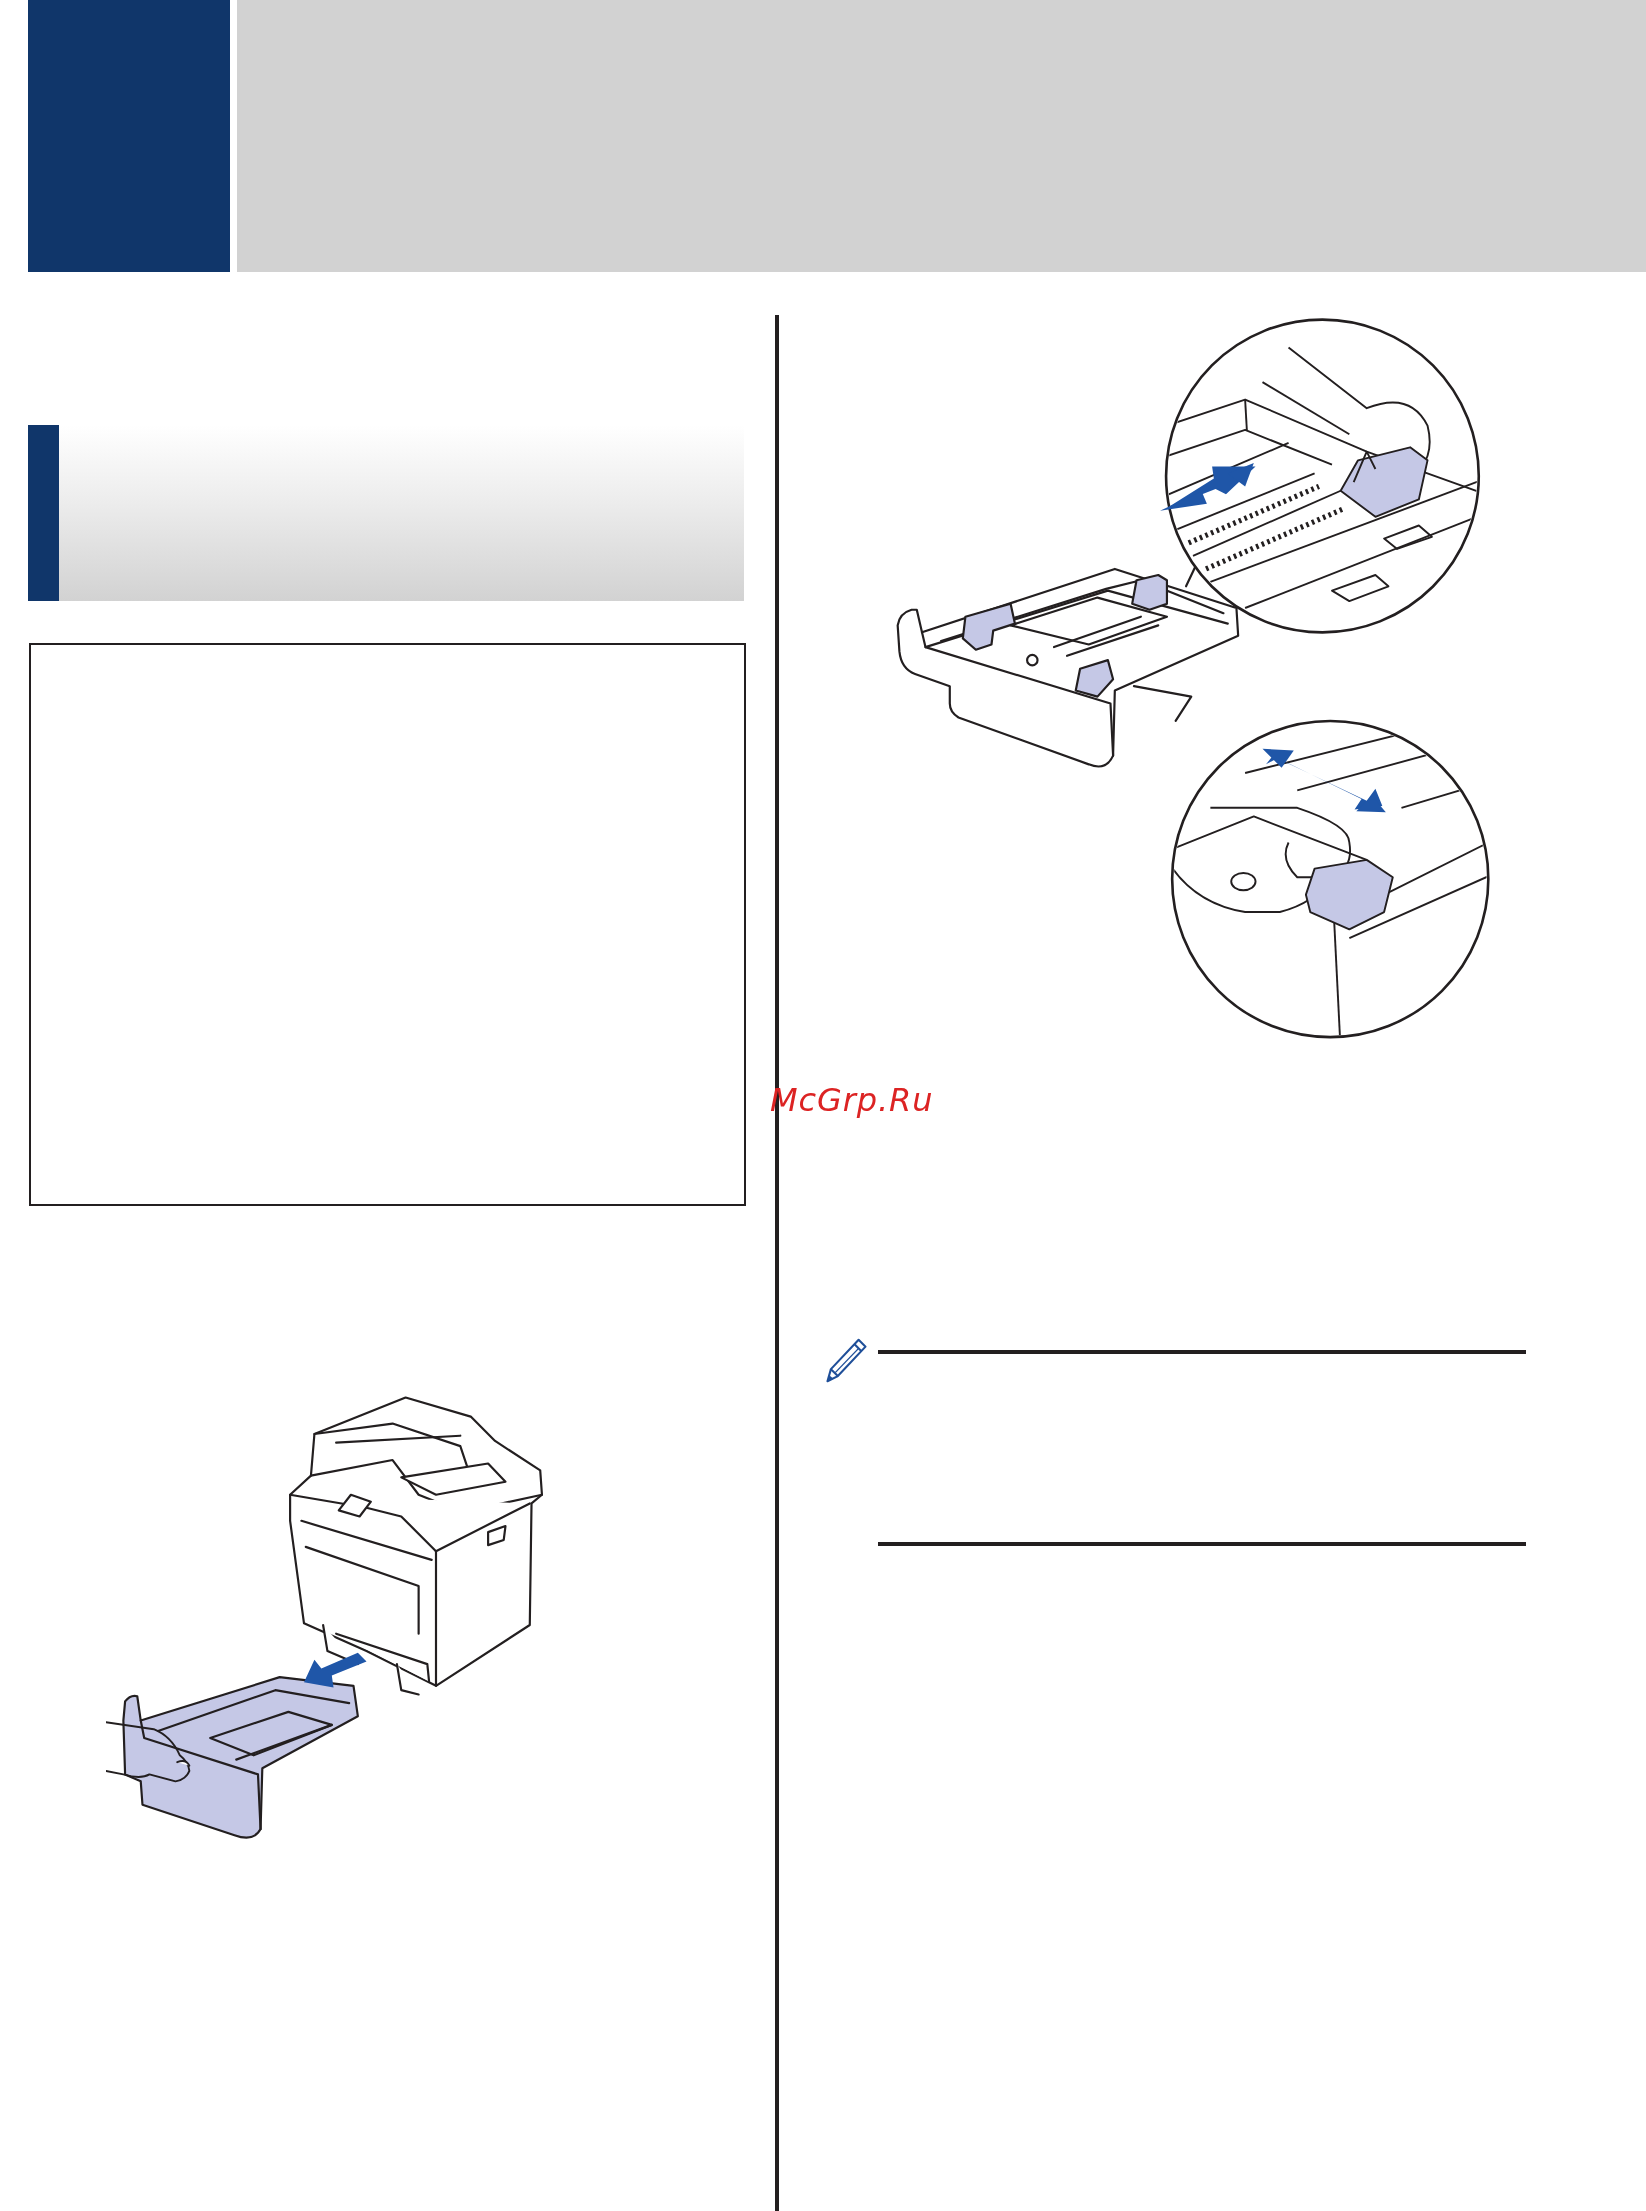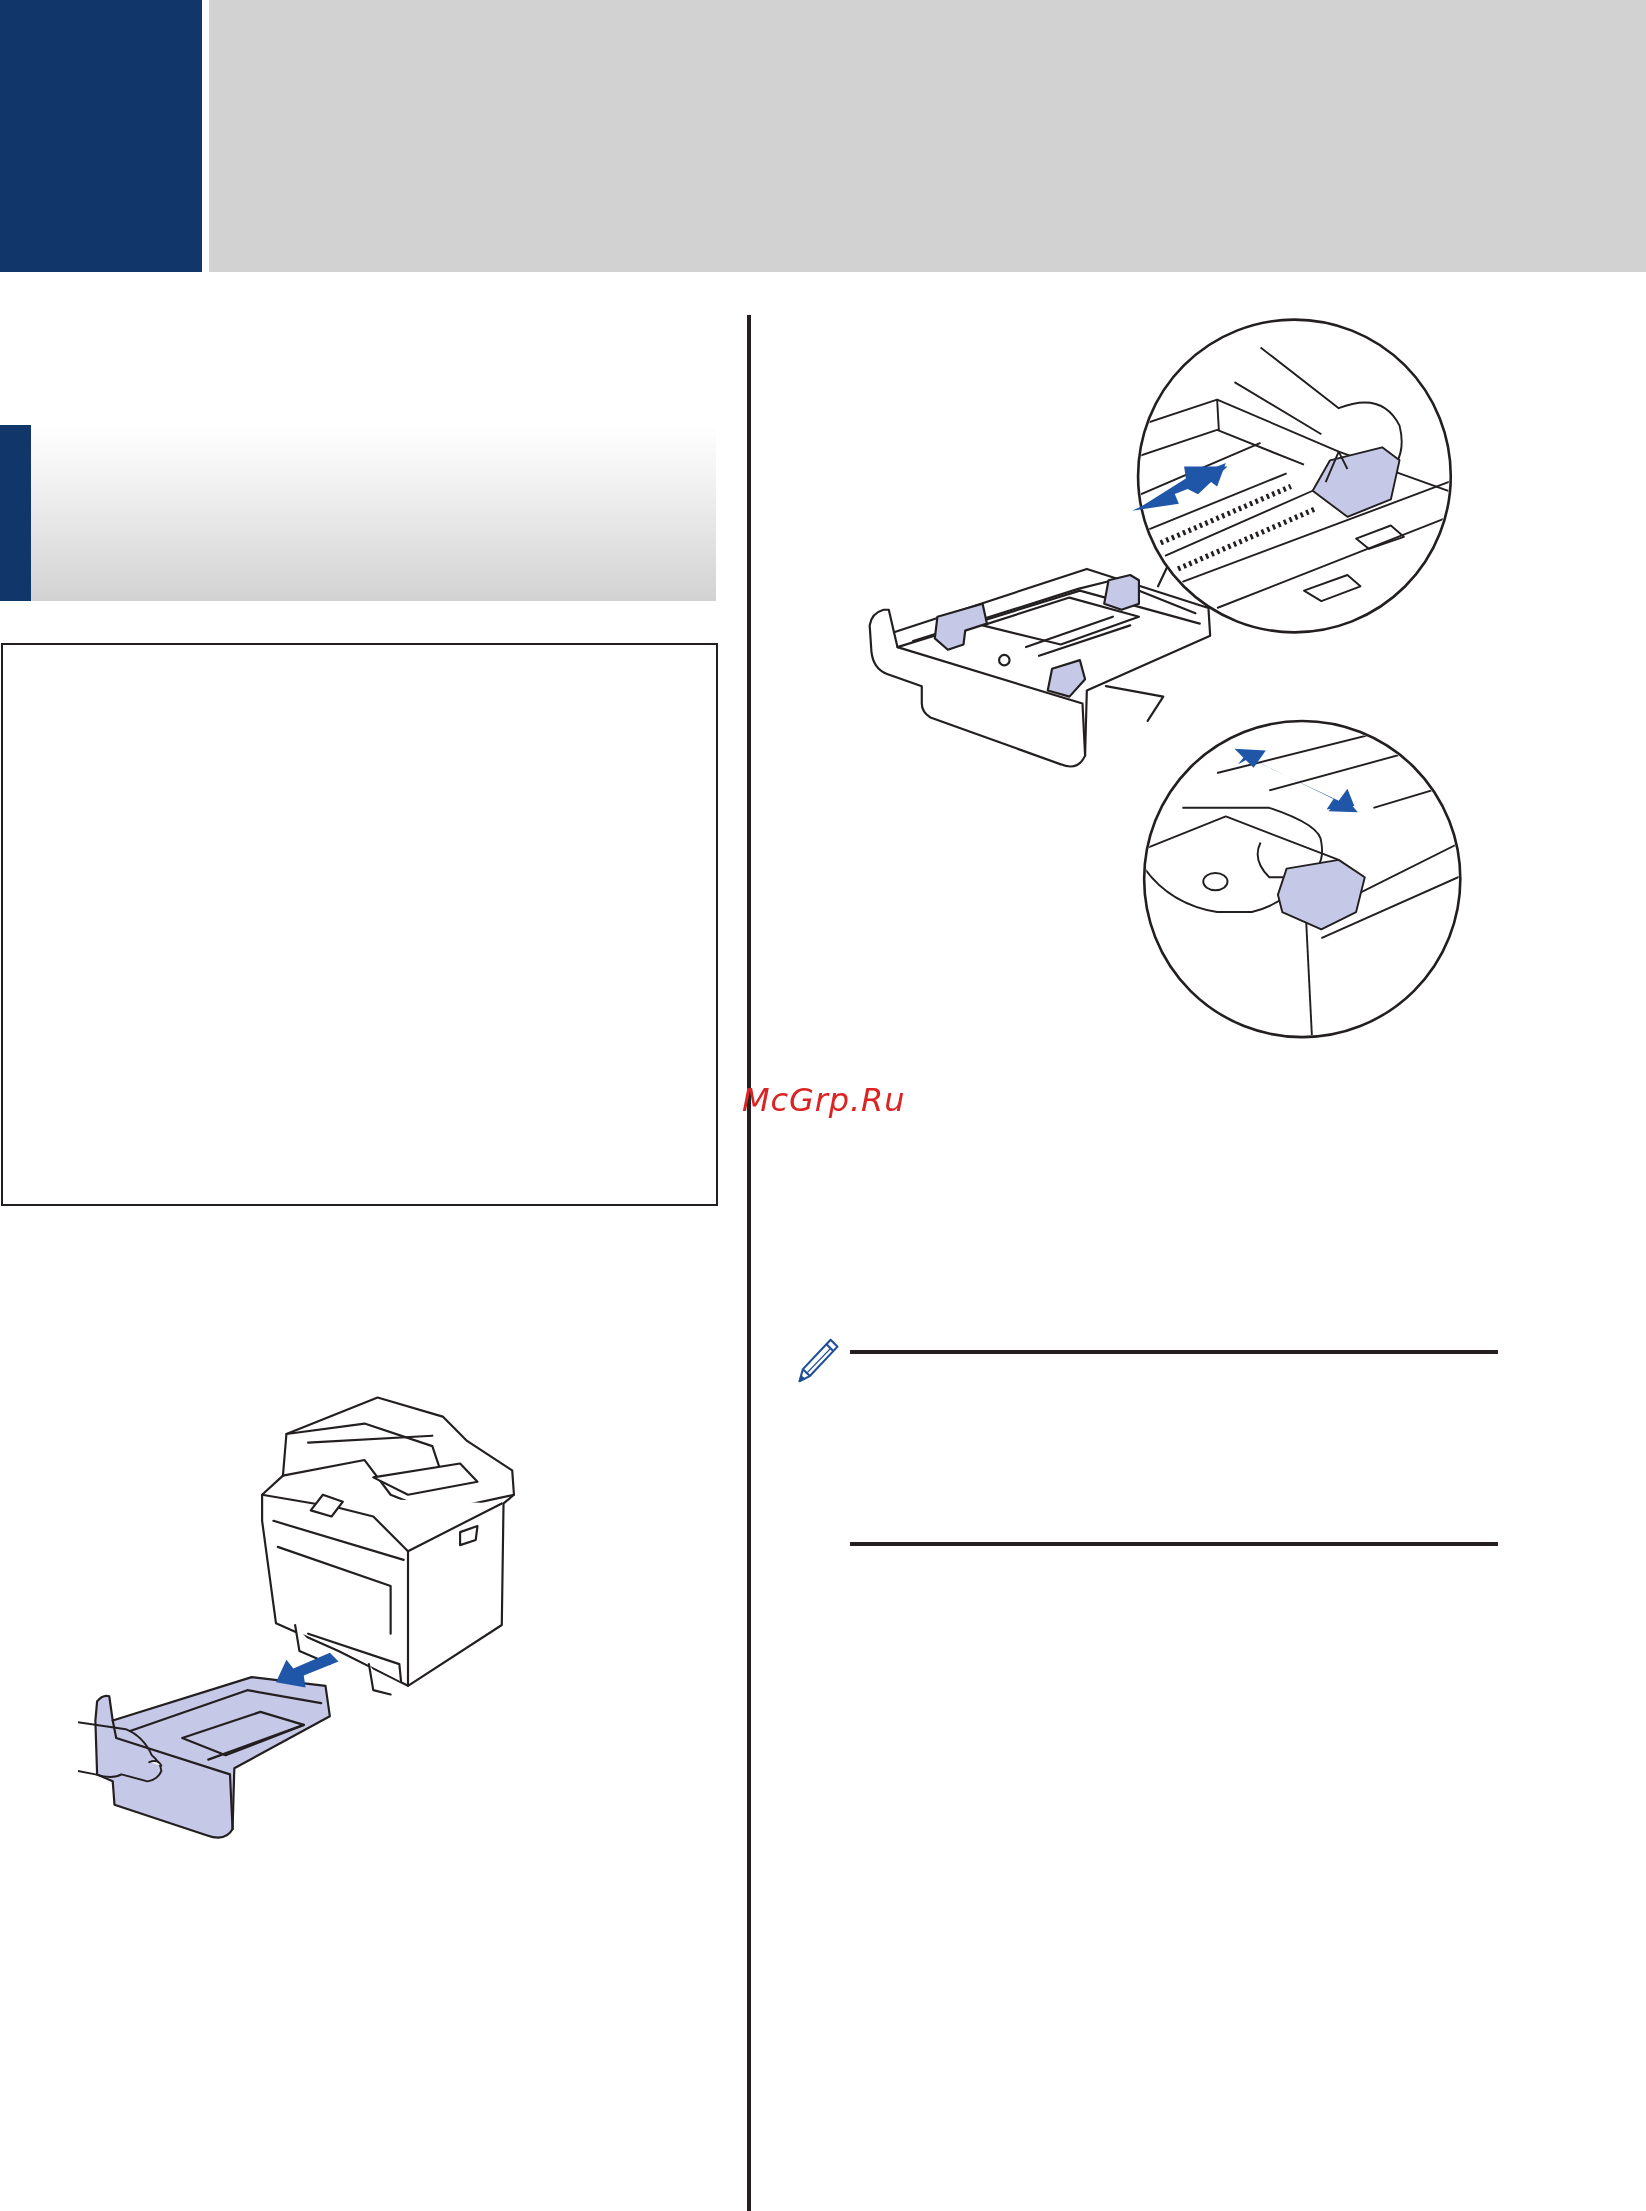--- a/index.html
+++ b/index.html
@@ -4,21 +4,21 @@
   <style>
     html, body { margin: 0; padding: 0; }
     body {
       width: 1647px;
       height: 2212px;
       position: relative;
       background: #ffffff;
       overflow: hidden;
       font-family: "DejaVu Sans", sans-serif;
     }
-    .abs { position: absolute; }
+    .abs { position: absolute; margin-left: 28px; }
 
     
     #chapter-tab { left: 0; top: 0; width: 202px; height: 272px; background: #10366a; }
     #header-band { left: 209px; top: 0; width: 1437px; height: 272px; background: #d2d2d2; }
 
     
     #column-divider { left: 747px; top: 315px; width: 3.5px; height: 1897px; background: #231f20; }
 
     
     #section-heading { left: 0; top: 425px; width: 716px; height: 176px;

